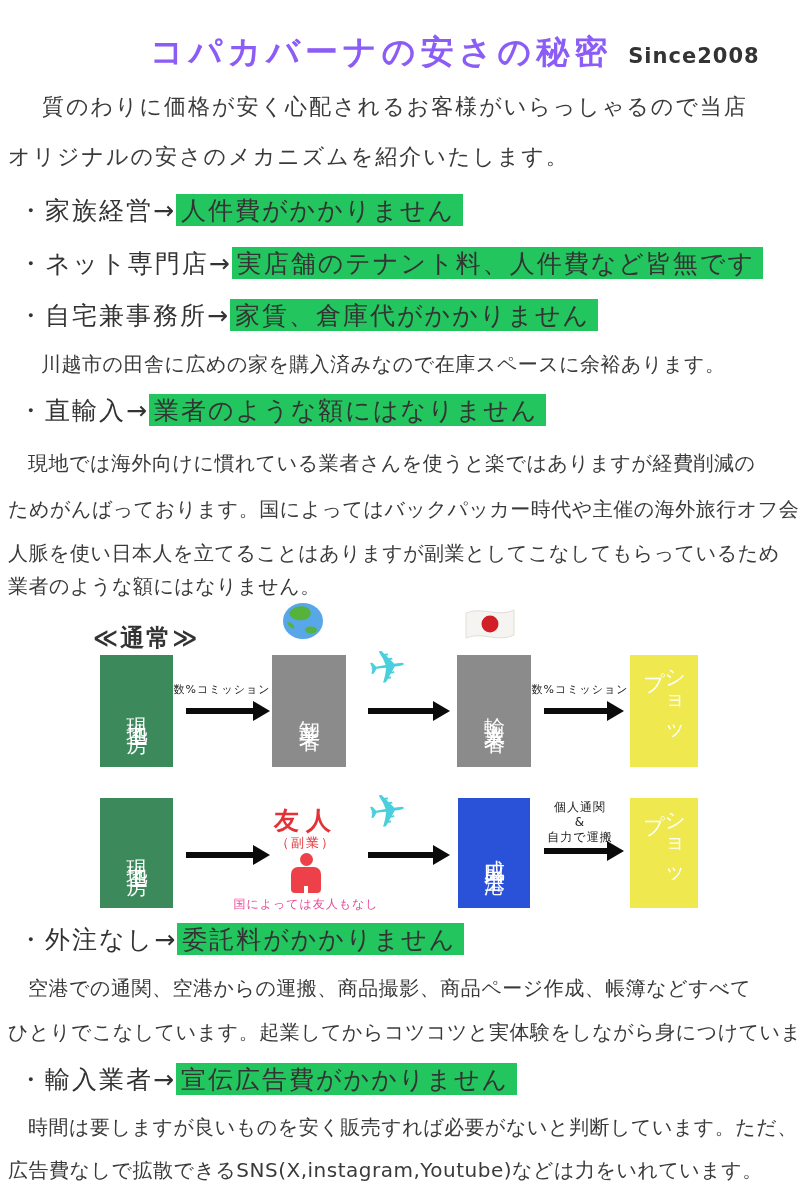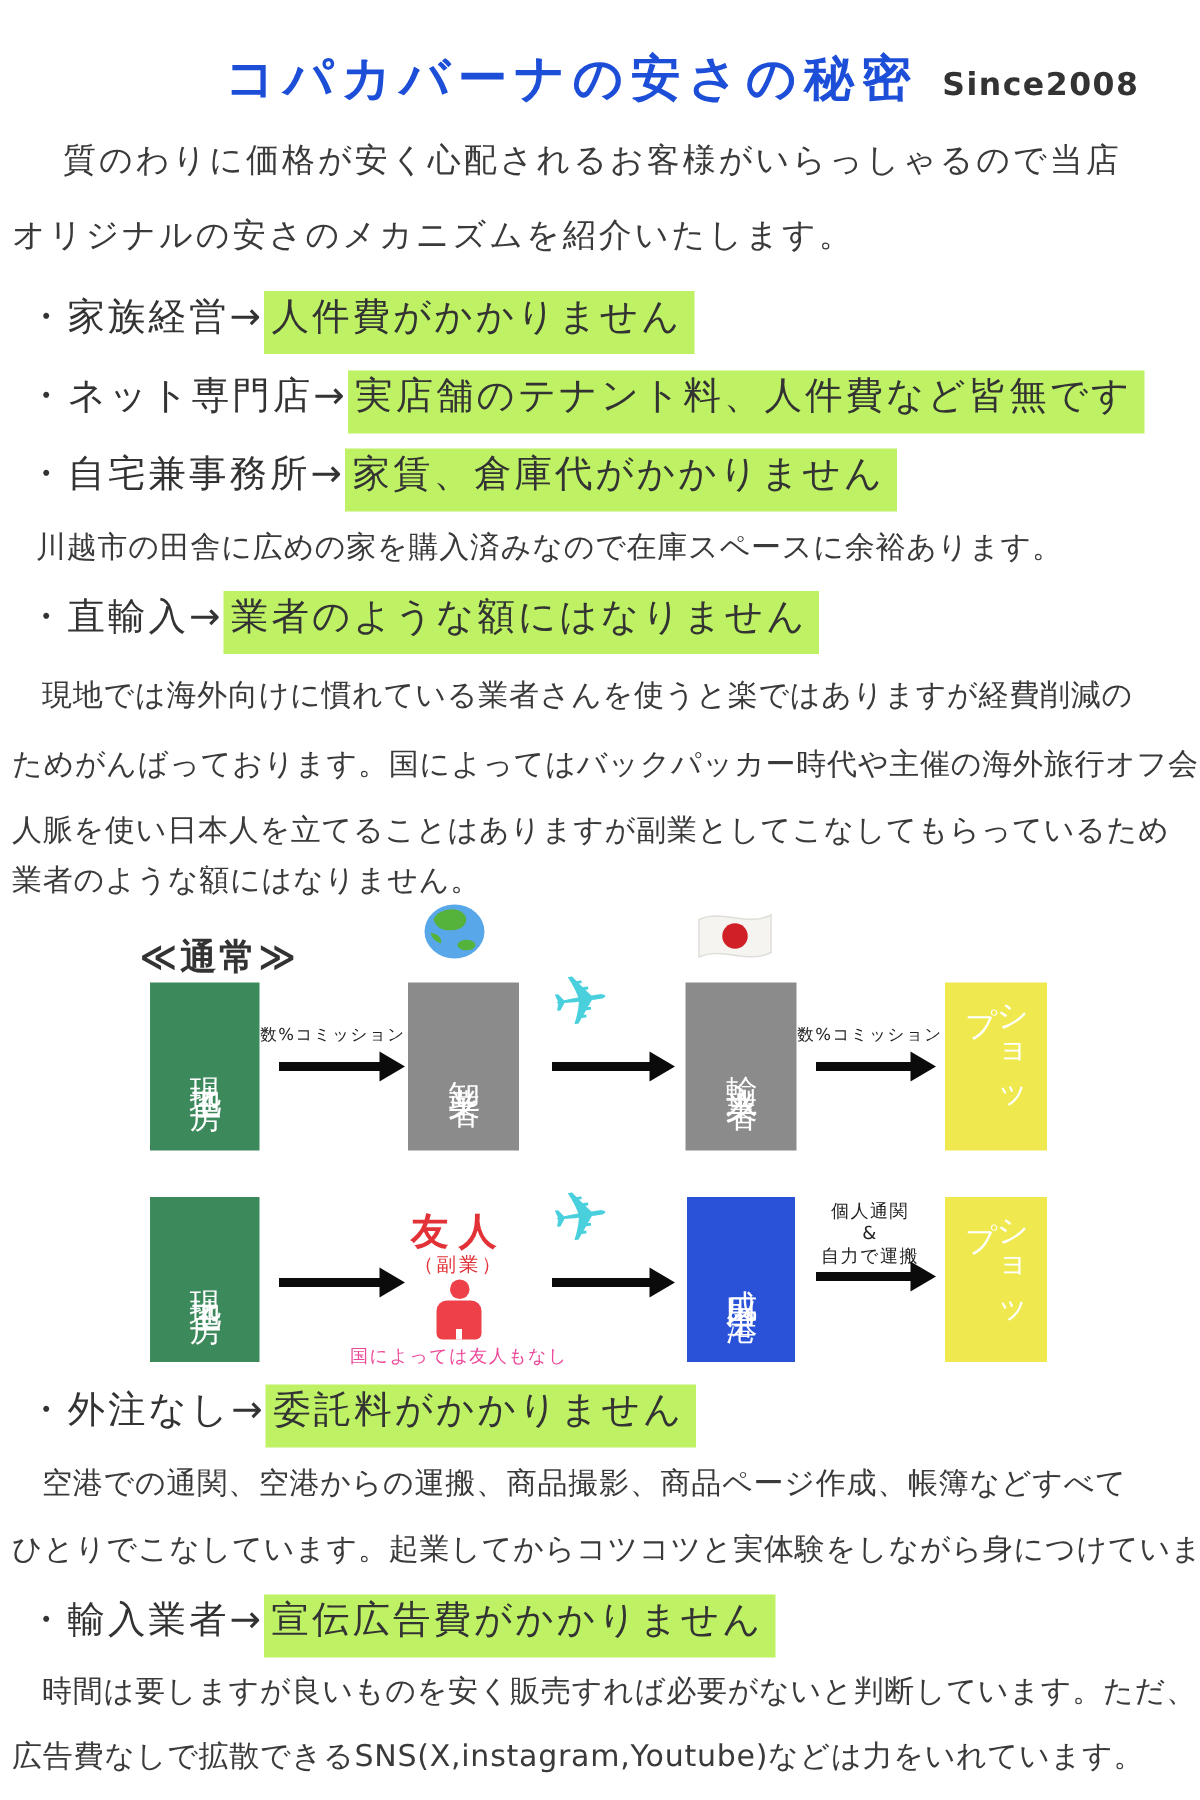--- a/index.html
+++ b/index.html
@@ -1,25 +1,25 @@
 <!DOCTYPE html>
 <html lang="ja"><head>
 <meta charset="utf-8">
 <style>
   html,body{margin:0;padding:0;}
   body{
     width:800px;height:1200px;position:relative;background:#ffffff;
     font-family:"DejaVu Sans",sans-serif;color:#3a3a3a;overflow:hidden;
   }
   .line{position:absolute;white-space:nowrap;}
-  .title-text{font-size:33px;font-weight:bold;letter-spacing:5px;color:#1d4ed8;}
+  .title-text{font-size:33px;font-weight:bold;letter-spacing:5px;color:#8b5cf6;}
   .since{font-size:21px;font-weight:bold;letter-spacing:1px;margin-left:16px;color:#333;}
   .intro{font-size:22px;letter-spacing:2px;color:#3a3a3a;}
   .bullet{font-size:25px;letter-spacing:2px;color:#333;}
-  .hl{background:#bef264;padding:2px 8px 11px 5px;}
+  .hl{background:#22c55e;padding:2px 8px 1px 5px;}
   .para{font-size:20px;letter-spacing:0.5px;color:#3a3a3a;}
   
   .diagram{position:absolute;left:0;top:600px;width:700px;height:322px;}
   .flow-label{position:absolute;font-size:24px;font-weight:bold;letter-spacing:2px;color:#333;white-space:nowrap;}
   .dbox{position:absolute;display:flex;align-items:center;justify-content:center;
         writing-mode:vertical-rl;text-orientation:upright;
         color:#fff;font-size:21px;letter-spacing:5px;line-height:1;}
   .dbox.green{background:#3c8a5c;}
   .dbox.gray{background:#8b8b8b;}
   .dbox.yellow{background:#efe94f;}
@@ -53,21 +53,21 @@
   <span>・家族経営→</span><span class="hl">人件費がかかりません</span>
 </div>
 
 <div class="line bullet" style="left:18px;top:247px;text-align:center;">
   <span>・ネット専門店→</span><span class="hl">実店舗のテナント料、人件費など皆無です</span>
 </div>
 
 <div class="line bullet" style="left:18px;top:299px;">
   <span>・自宅兼事務所→</span><span class="hl">家賃、倉庫代がかかりません</span>
 </div>
-<div class="line para" style="left:24px;top:351px;">川越市の田舎に広めの家を購入済みなので在庫スペースに余裕あります。</div>
+<div class="line para" style="left:41px;top:351px;">川越市の田舎に広めの家を購入済みなので在庫スペースに余裕あります。</div>
 
 <div class="line bullet" style="left:18px;top:394px;">
   <span>・直輸入→</span><span class="hl">業者のような額にはなりません</span>
 </div>
 <div class="line para" style="left:28px;top:450px;">現地では海外向けに慣れている業者さんを使うと楽ではありますが経費削減の</div>
 <div class="line para" style="left:8px;top:496px;">ためがんばっております。国によってはバックパッカー時代や主催の海外旅行オフ会の</div>
 <div class="line para" style="left:8px;top:540px;">人脈を使い日本人を立てることはありますが副業としてこなしてもらっているため</div>
 <div class="line para" style="left:8px;top:573px;">業者のような額にはなりません。</div>
 
 <div class="diagram">

